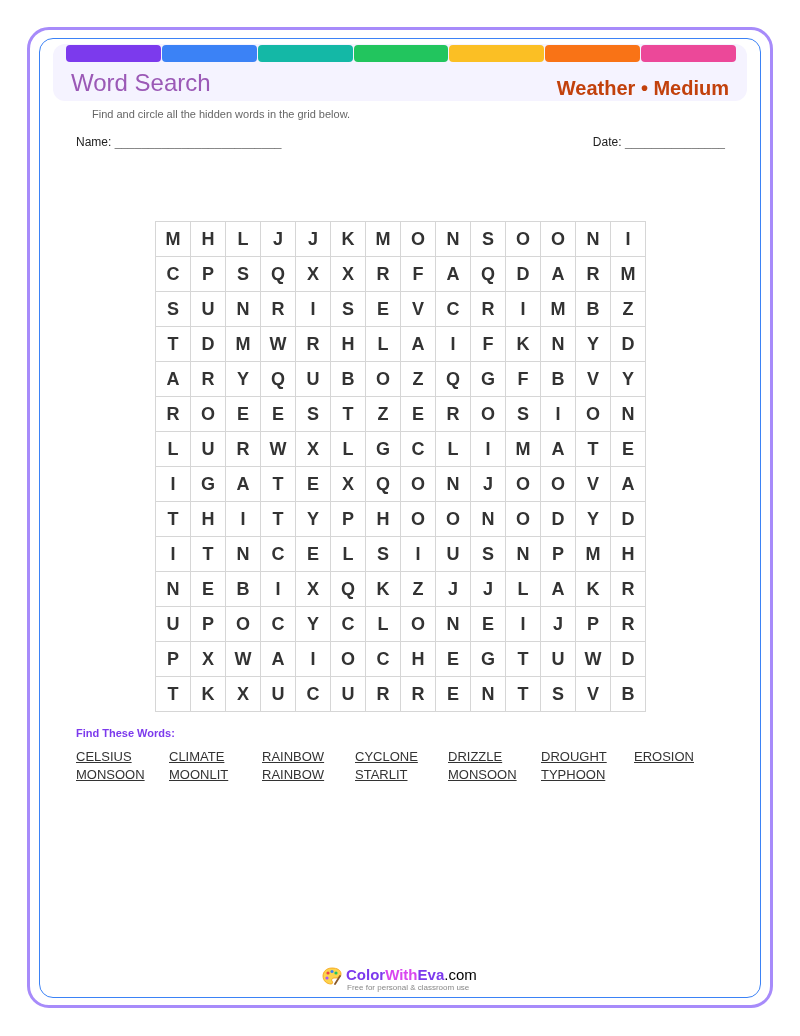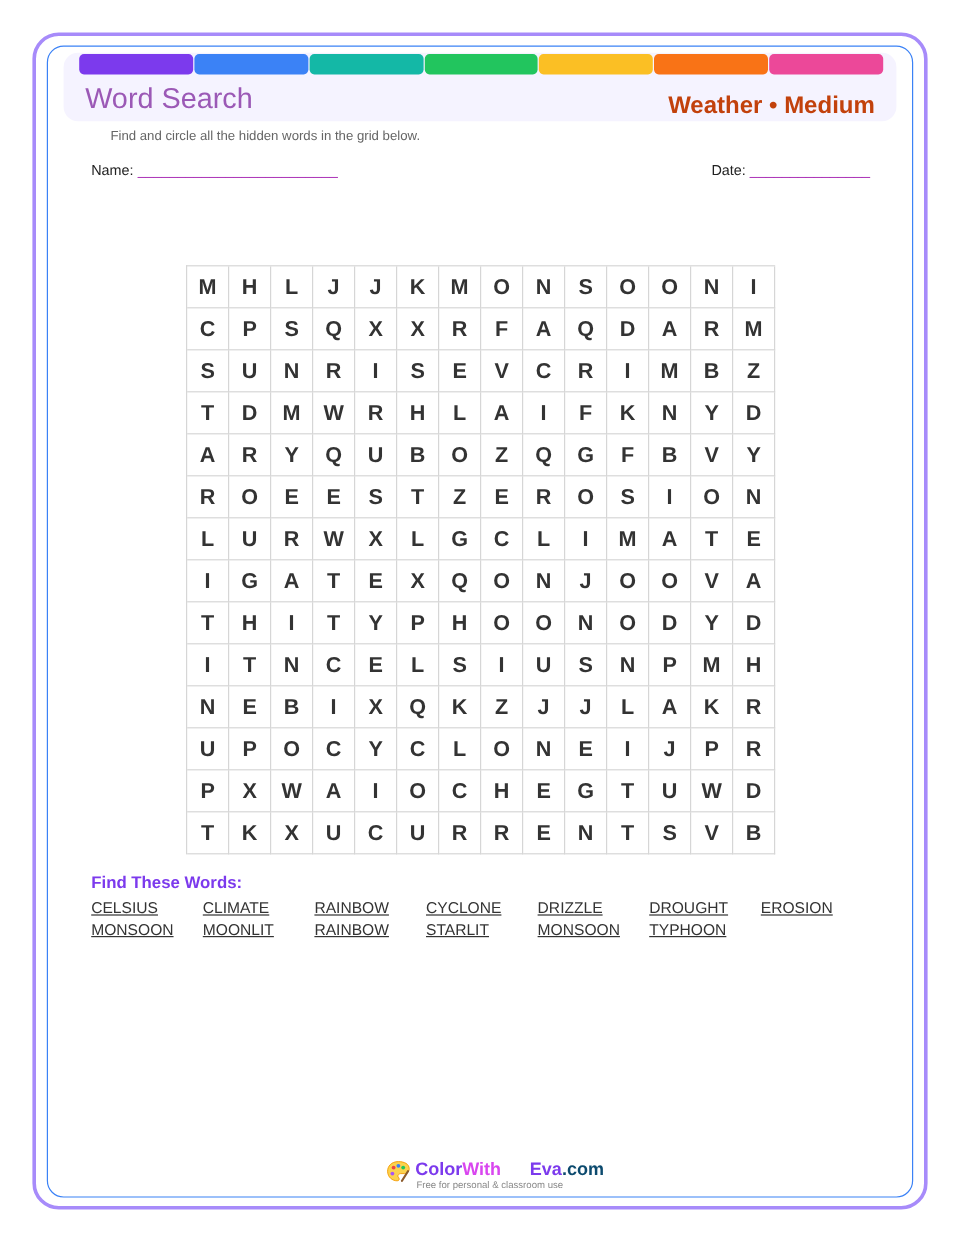--- a/index.html
+++ b/index.html
@@ -35,58 +35,58 @@
   .instructions {
     position: absolute; left: 59px; top: 108px;
     font-size: 11px; color: #666666; padding-left: 33px;
   }
   .name-field {
     position: absolute; left: 76px; top: 135px; font-size: 12px; color: #222;
   }
   .date-field {
     position: absolute; right: 75px; top: 135px; font-size: 12px; color: #222;
   }
-  .blank { color: #a21caf; letter-spacing: 0; }
+  .blank { color: #737373; letter-spacing: 0; }
 
   .grid {
     position: absolute; left: 155px; top: 221px;
     display: grid;
     grid-template-columns: repeat(14, 35px);
     grid-template-rows: repeat(14, 35px);
     border-top: 1px solid #d6d6d6; border-left: 1px solid #d6d6d6;
   }
   .cell {
     border-right: 1px solid #d6d6d6; border-bottom: 1px solid #d6d6d6;
     display: flex; align-items: center; justify-content: center;
     font-size: 18px; font-weight: bold; color: #333333;
   }
 
   .words-heading {
     position: absolute; left: 76px; top: 727px;
-    font-size: 14px; font-weight: bold; color: #7c3aed;
+    font-size: 11px; font-weight: bold; color: #7c3aed;
   }
   .word-list {
     position: absolute; left: 76px; top: 749px;
     display: grid; grid-template-columns: repeat(7, 93px);
     row-gap: 3px;
     font-size: 13px; color: #333333;
   }
   .word-list span { line-height: 15px; text-decoration: underline; }
 
   .footer {
     position: absolute; left: 322px; top: 966px; width: 170px; height: 30px;
   }
   .logo-icon { position: absolute; left: 0; top: 1px; width: 20px; height: 18px; }
   .brand {
     position: absolute; left: 24px; top: 0; font-size: 15px; font-weight: bold;
   }
   .brand .b1 { color: #7c3aed; }
   .brand .b2 { color: #d946ef; text-align: center; }
-  .brand .b3 { color: #7c3aed; padding-left: 24px; }
-  .brand .b4 { color: #0c4a6e; font-weight: bold; }
+  .brand .b3 { color: #7c3aed; }
+  .brand .b4 { color: #000000; font-weight: normal; }
   .tagline {
     position: absolute; left: 25px; top: 17px; font-size: 8px; color: #888888; white-space: nowrap;
   }
 </style>
 </head>
 <body>
 
 <div class="outer-frame"></div>
 <div class="inner-frame"></div>
 <div class="header-panel"></div>

